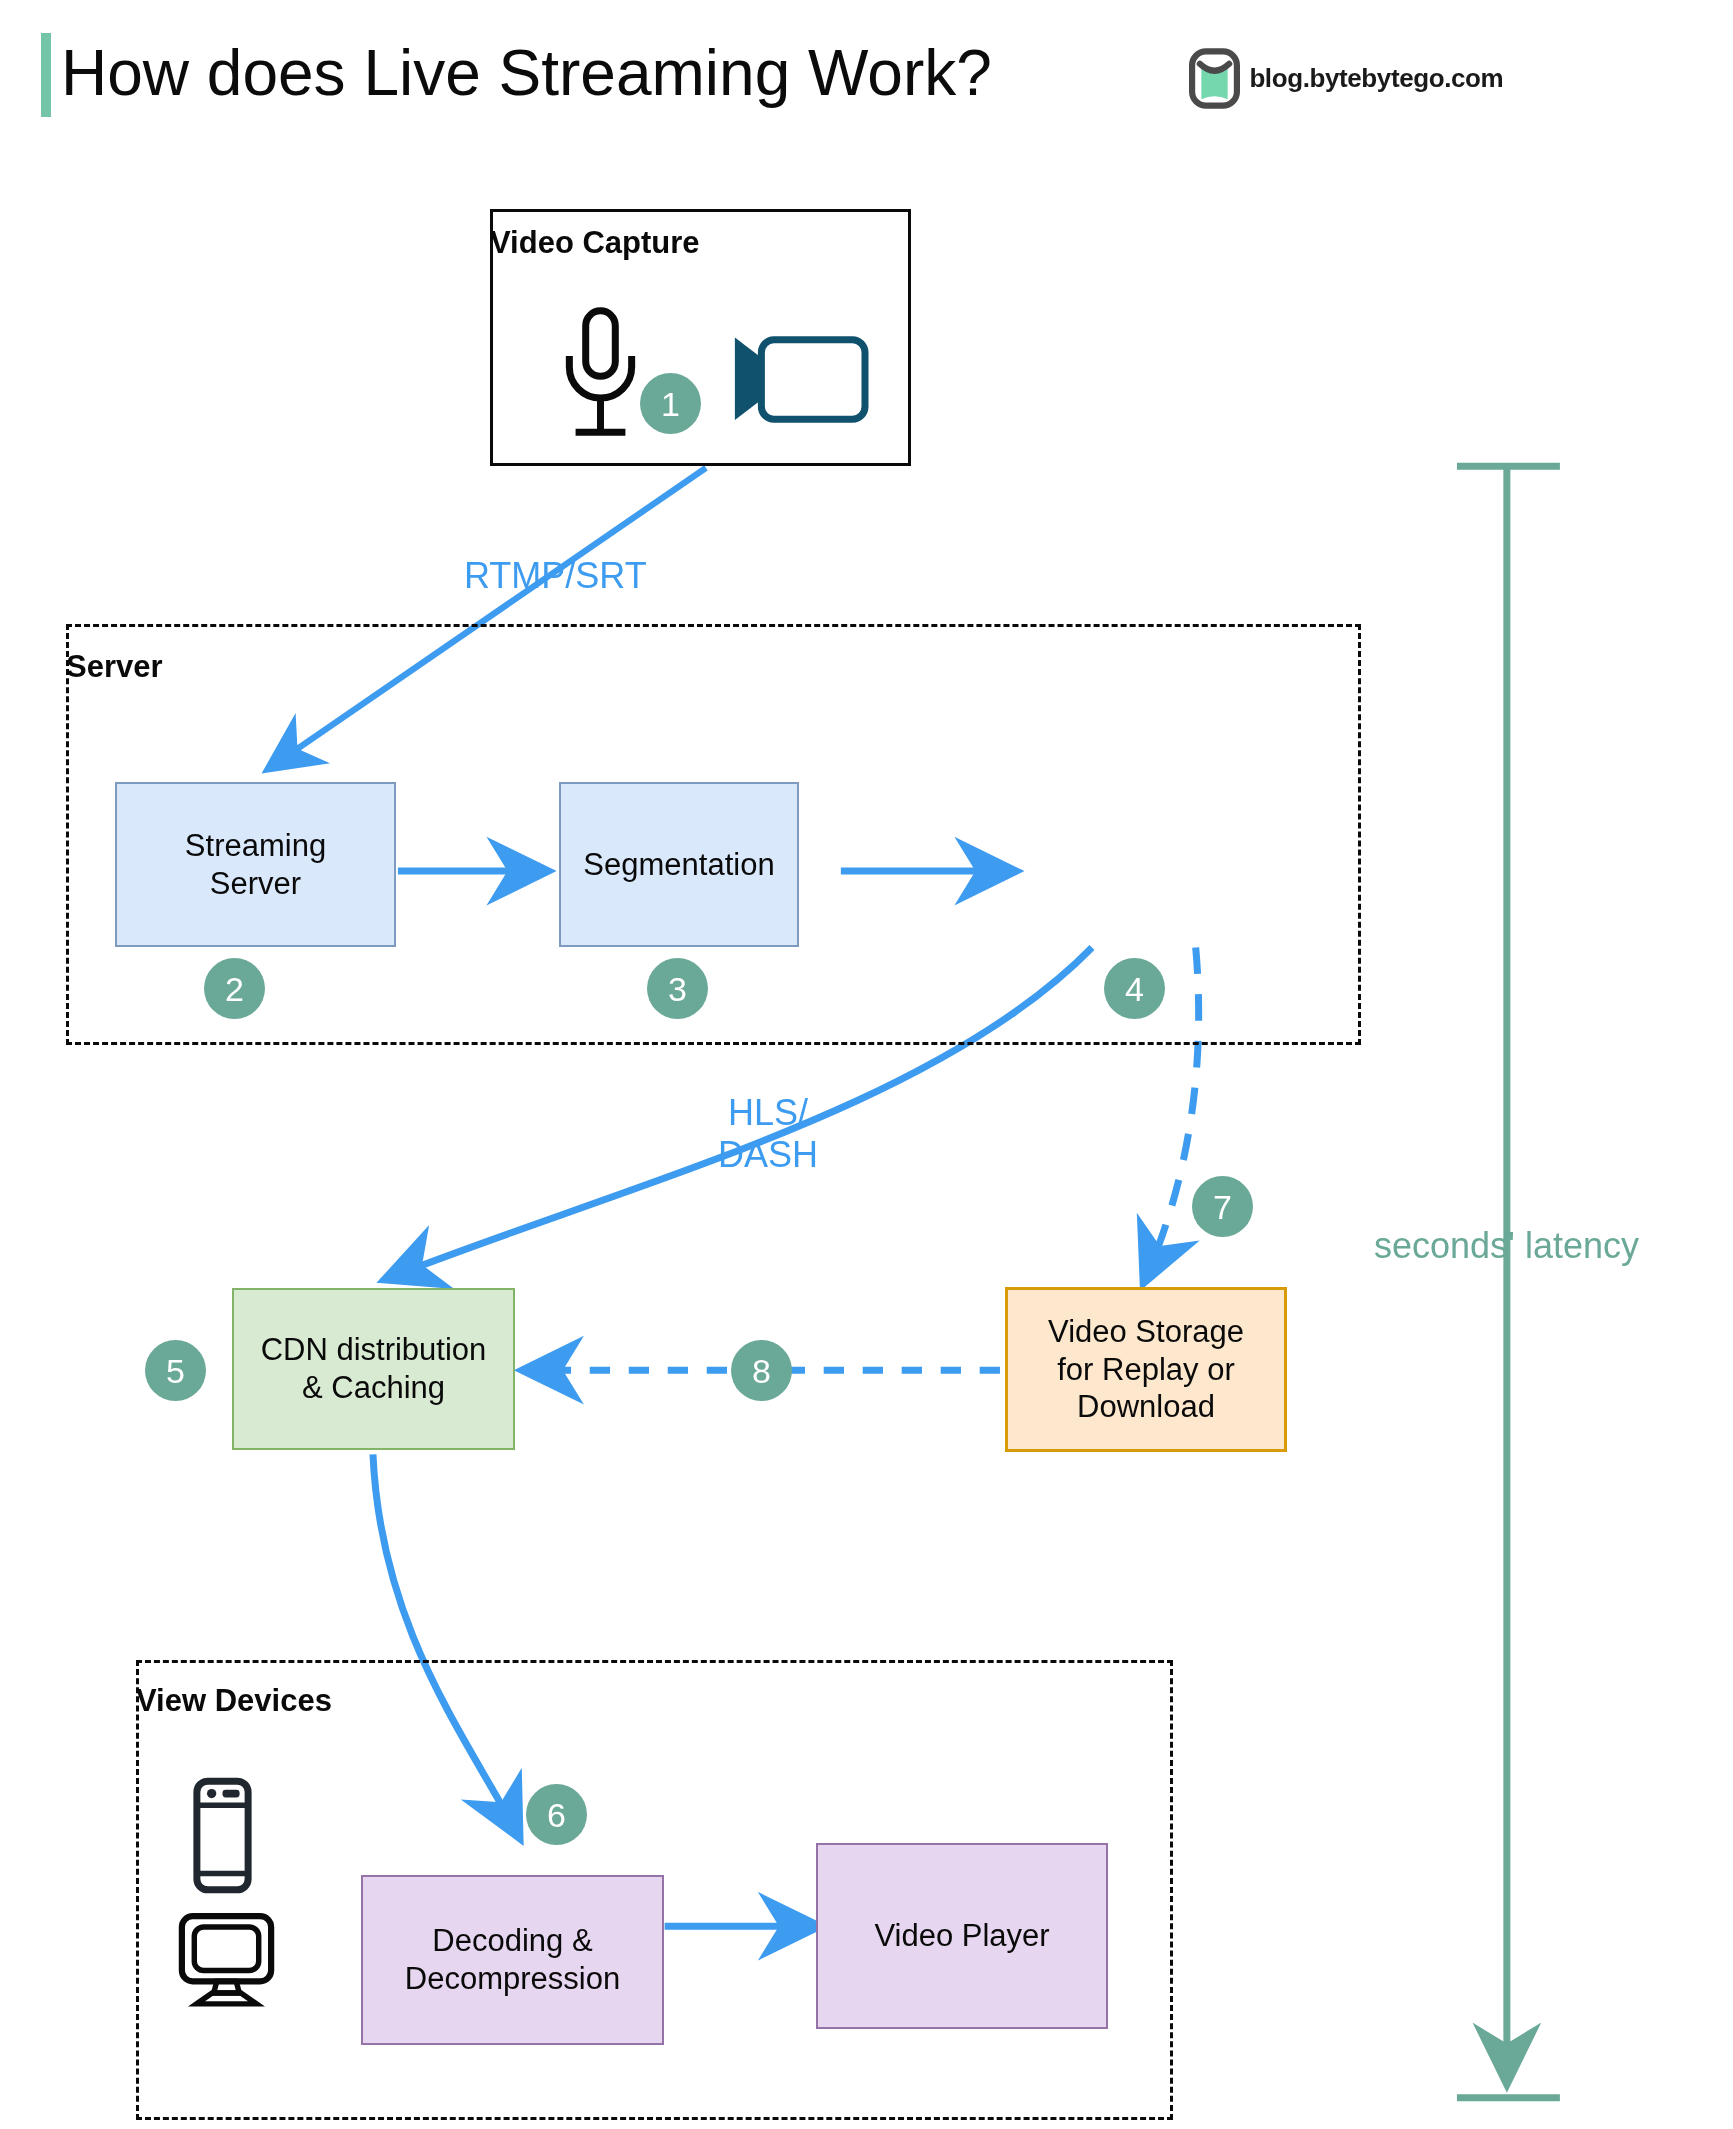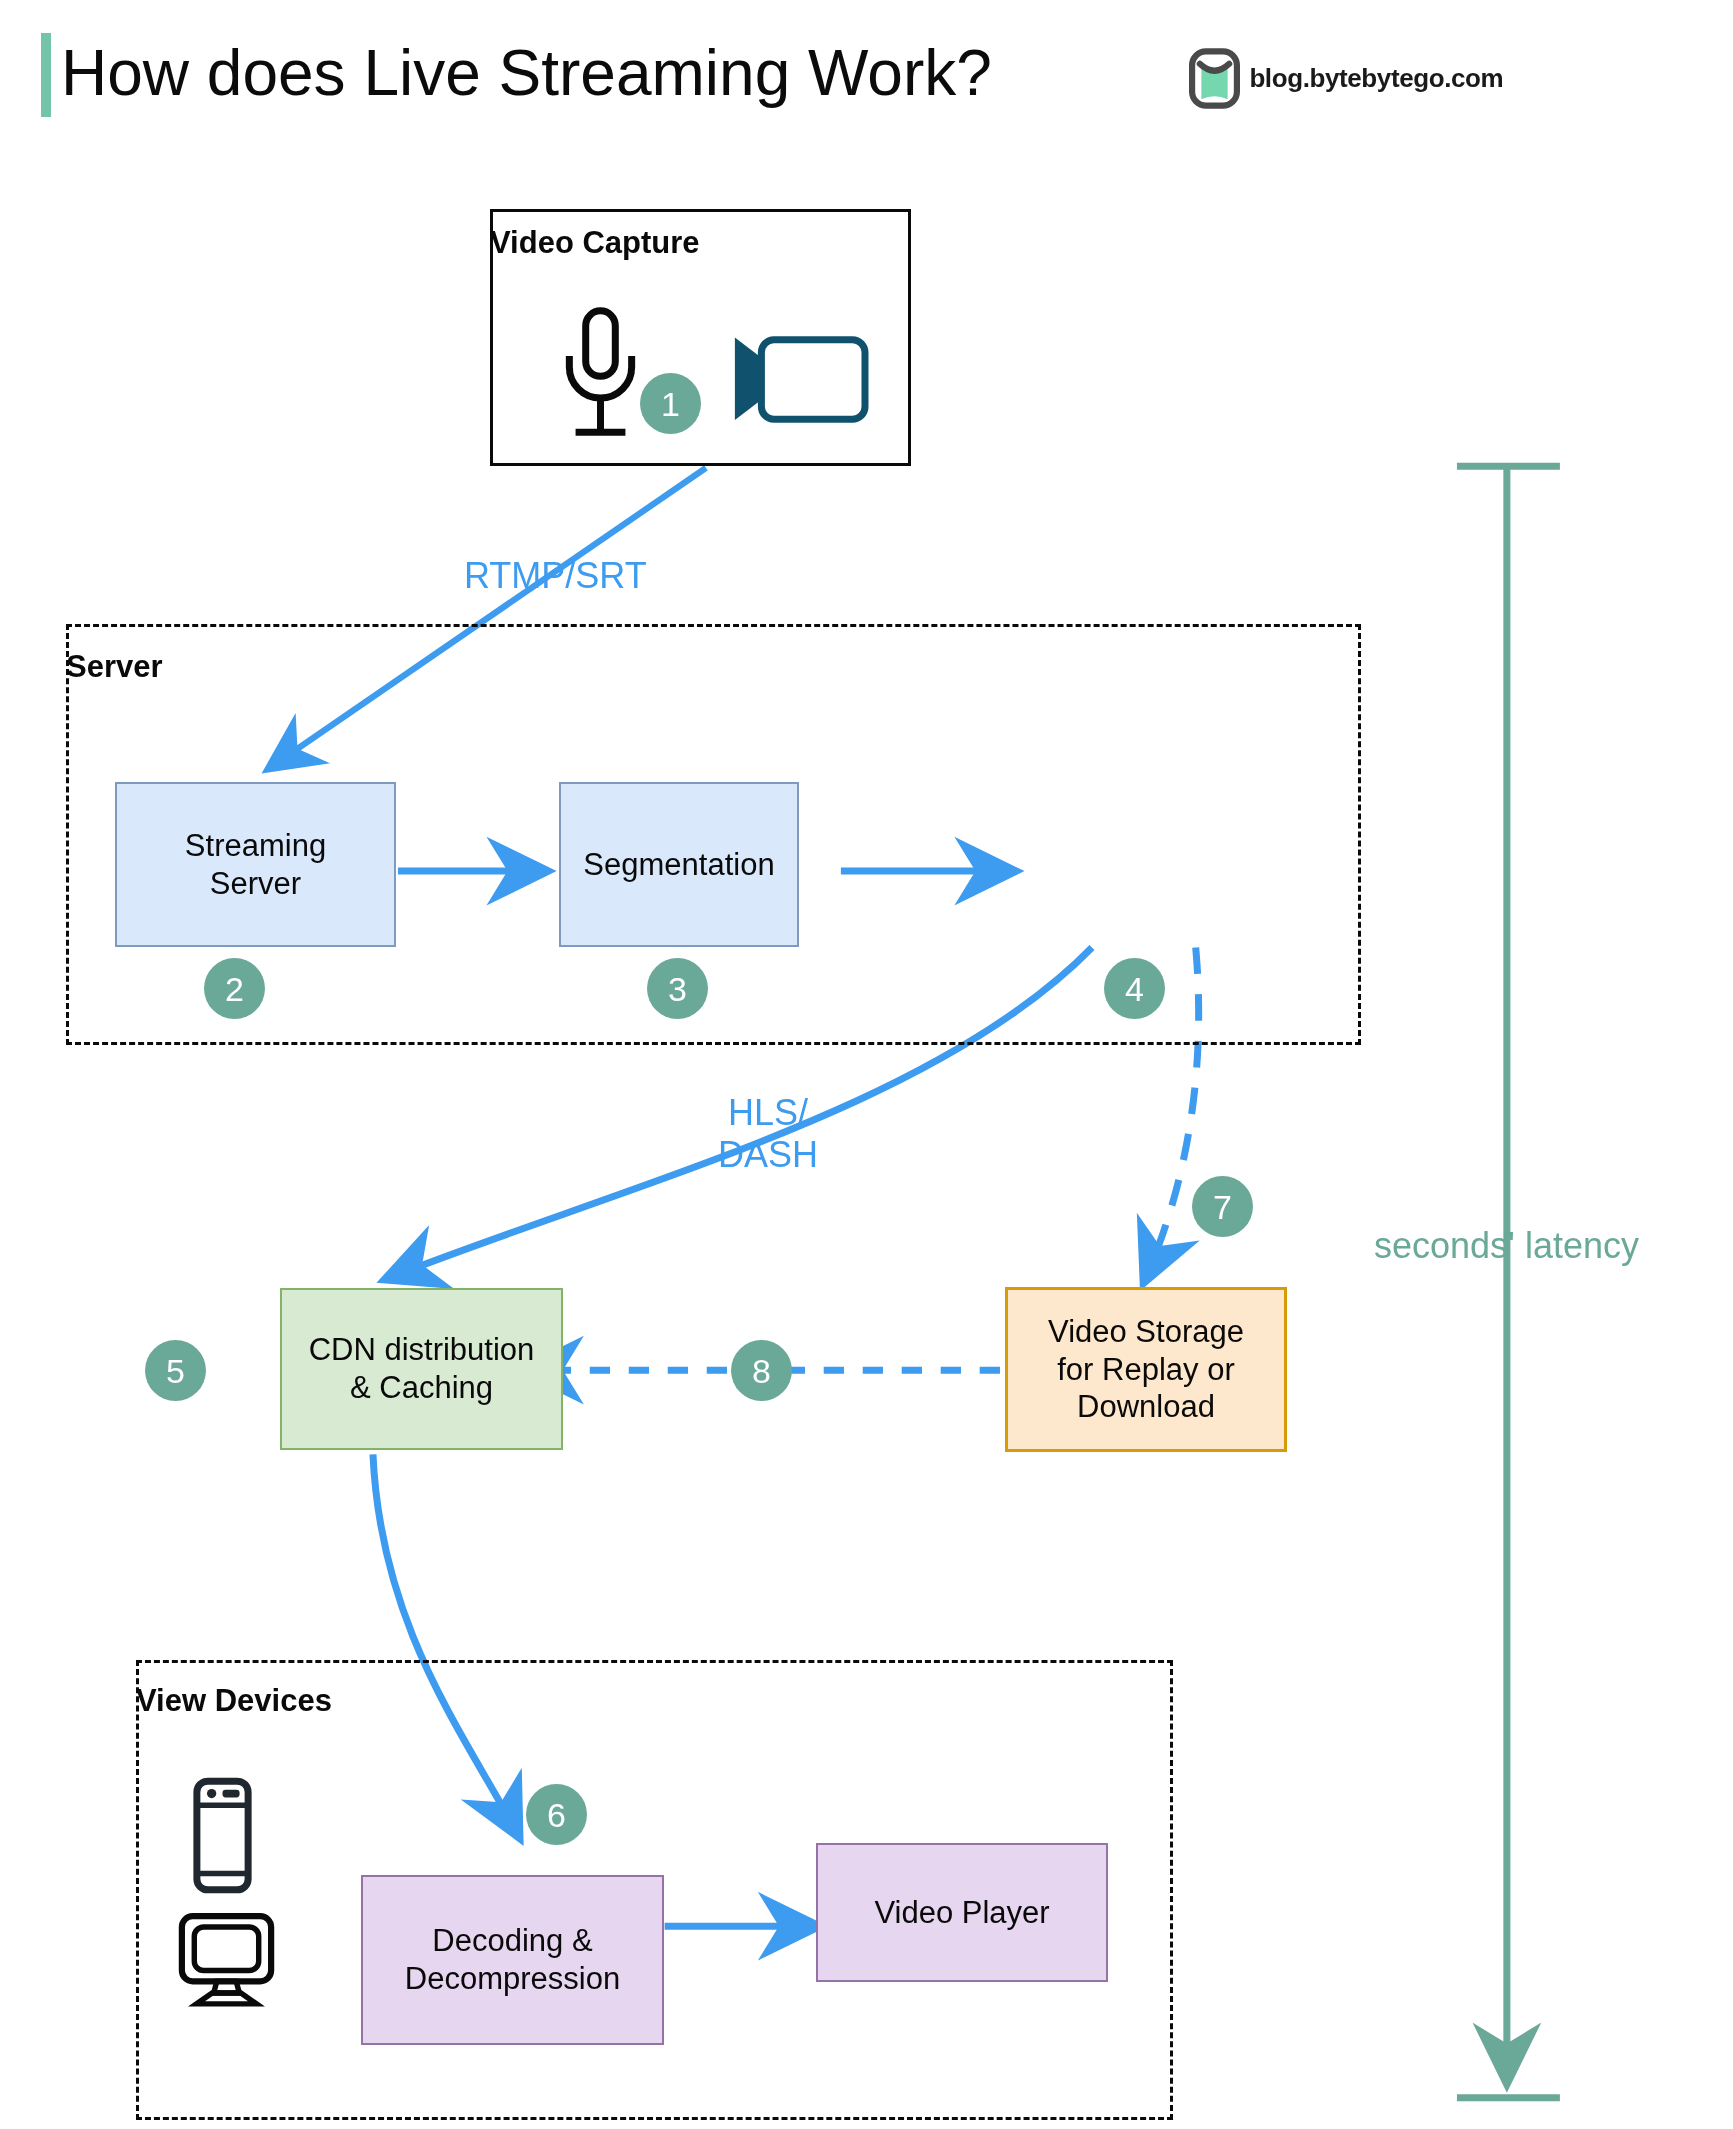--- a/index.html
+++ b/index.html
@@ -152,21 +152,21 @@
   </div>
   <div class="badge" style="left:647px; top:958px;">3</div>
 
   <div class="badge" style="left:1104px; top:958px;">4</div>
 
   <div class="edge-label" style="left:464px; top:555px;">RTMP/SRT</div>
 
   <div class="edge-label" style="left:718px; top:1092px; text-align:center;">HLS/
 DASH</div>
 
-  <div class="node box-green" style="left:232px; top:1288px; width:283px; height:162px;margin-left:48px;">
+  <div class="node box-green" style="left:232px; top:1288px; width:283px; height:162px;">
     <span class="node-label" style="white-space:pre-line;">CDN distribution
 &amp; Caching</span>
   </div>
   <div class="badge" style="left:145px; top:1340px;">5</div>
 
   <div class="node box-orange" style="left:1005px; top:1287px; width:282px; height:165px;">
     <span class="node-label" style="white-space:pre-line;">Video Storage
 for Replay or
 Download</span>
   </div>
@@ -195,20 +195,20 @@
       <path d="M24 118 L44 104 L81 104 L101 118 Z" fill="none" stroke="#0a0a0a" stroke-width="7"></path>
     </svg>
   </div>
 
   <div class="node box-purple" style="left:361px; top:1843px; width:303px; height:170px;margin-top:32px;">
     <span class="node-label" style="white-space:pre-line;">Decoding &amp;
 Decompression</span>
   </div>
   <div class="badge" style="left:526px; top:1784px;">6</div>
 
-  <div class="node box-purple" style="left:816px; top:1843px; width:292px; height:139px;">
+  <div class="node box-purple" style="left:816px; top:1843px; width:292px; height:186px;">
     <span class="node-label" style="white-space:pre-line;">Video Player</span>
   </div>
 
   <div class="latency-label" style="left:1374px; top:1225px;">seconds' latency</div>
 
 </div>
 
 
 </body></html>

